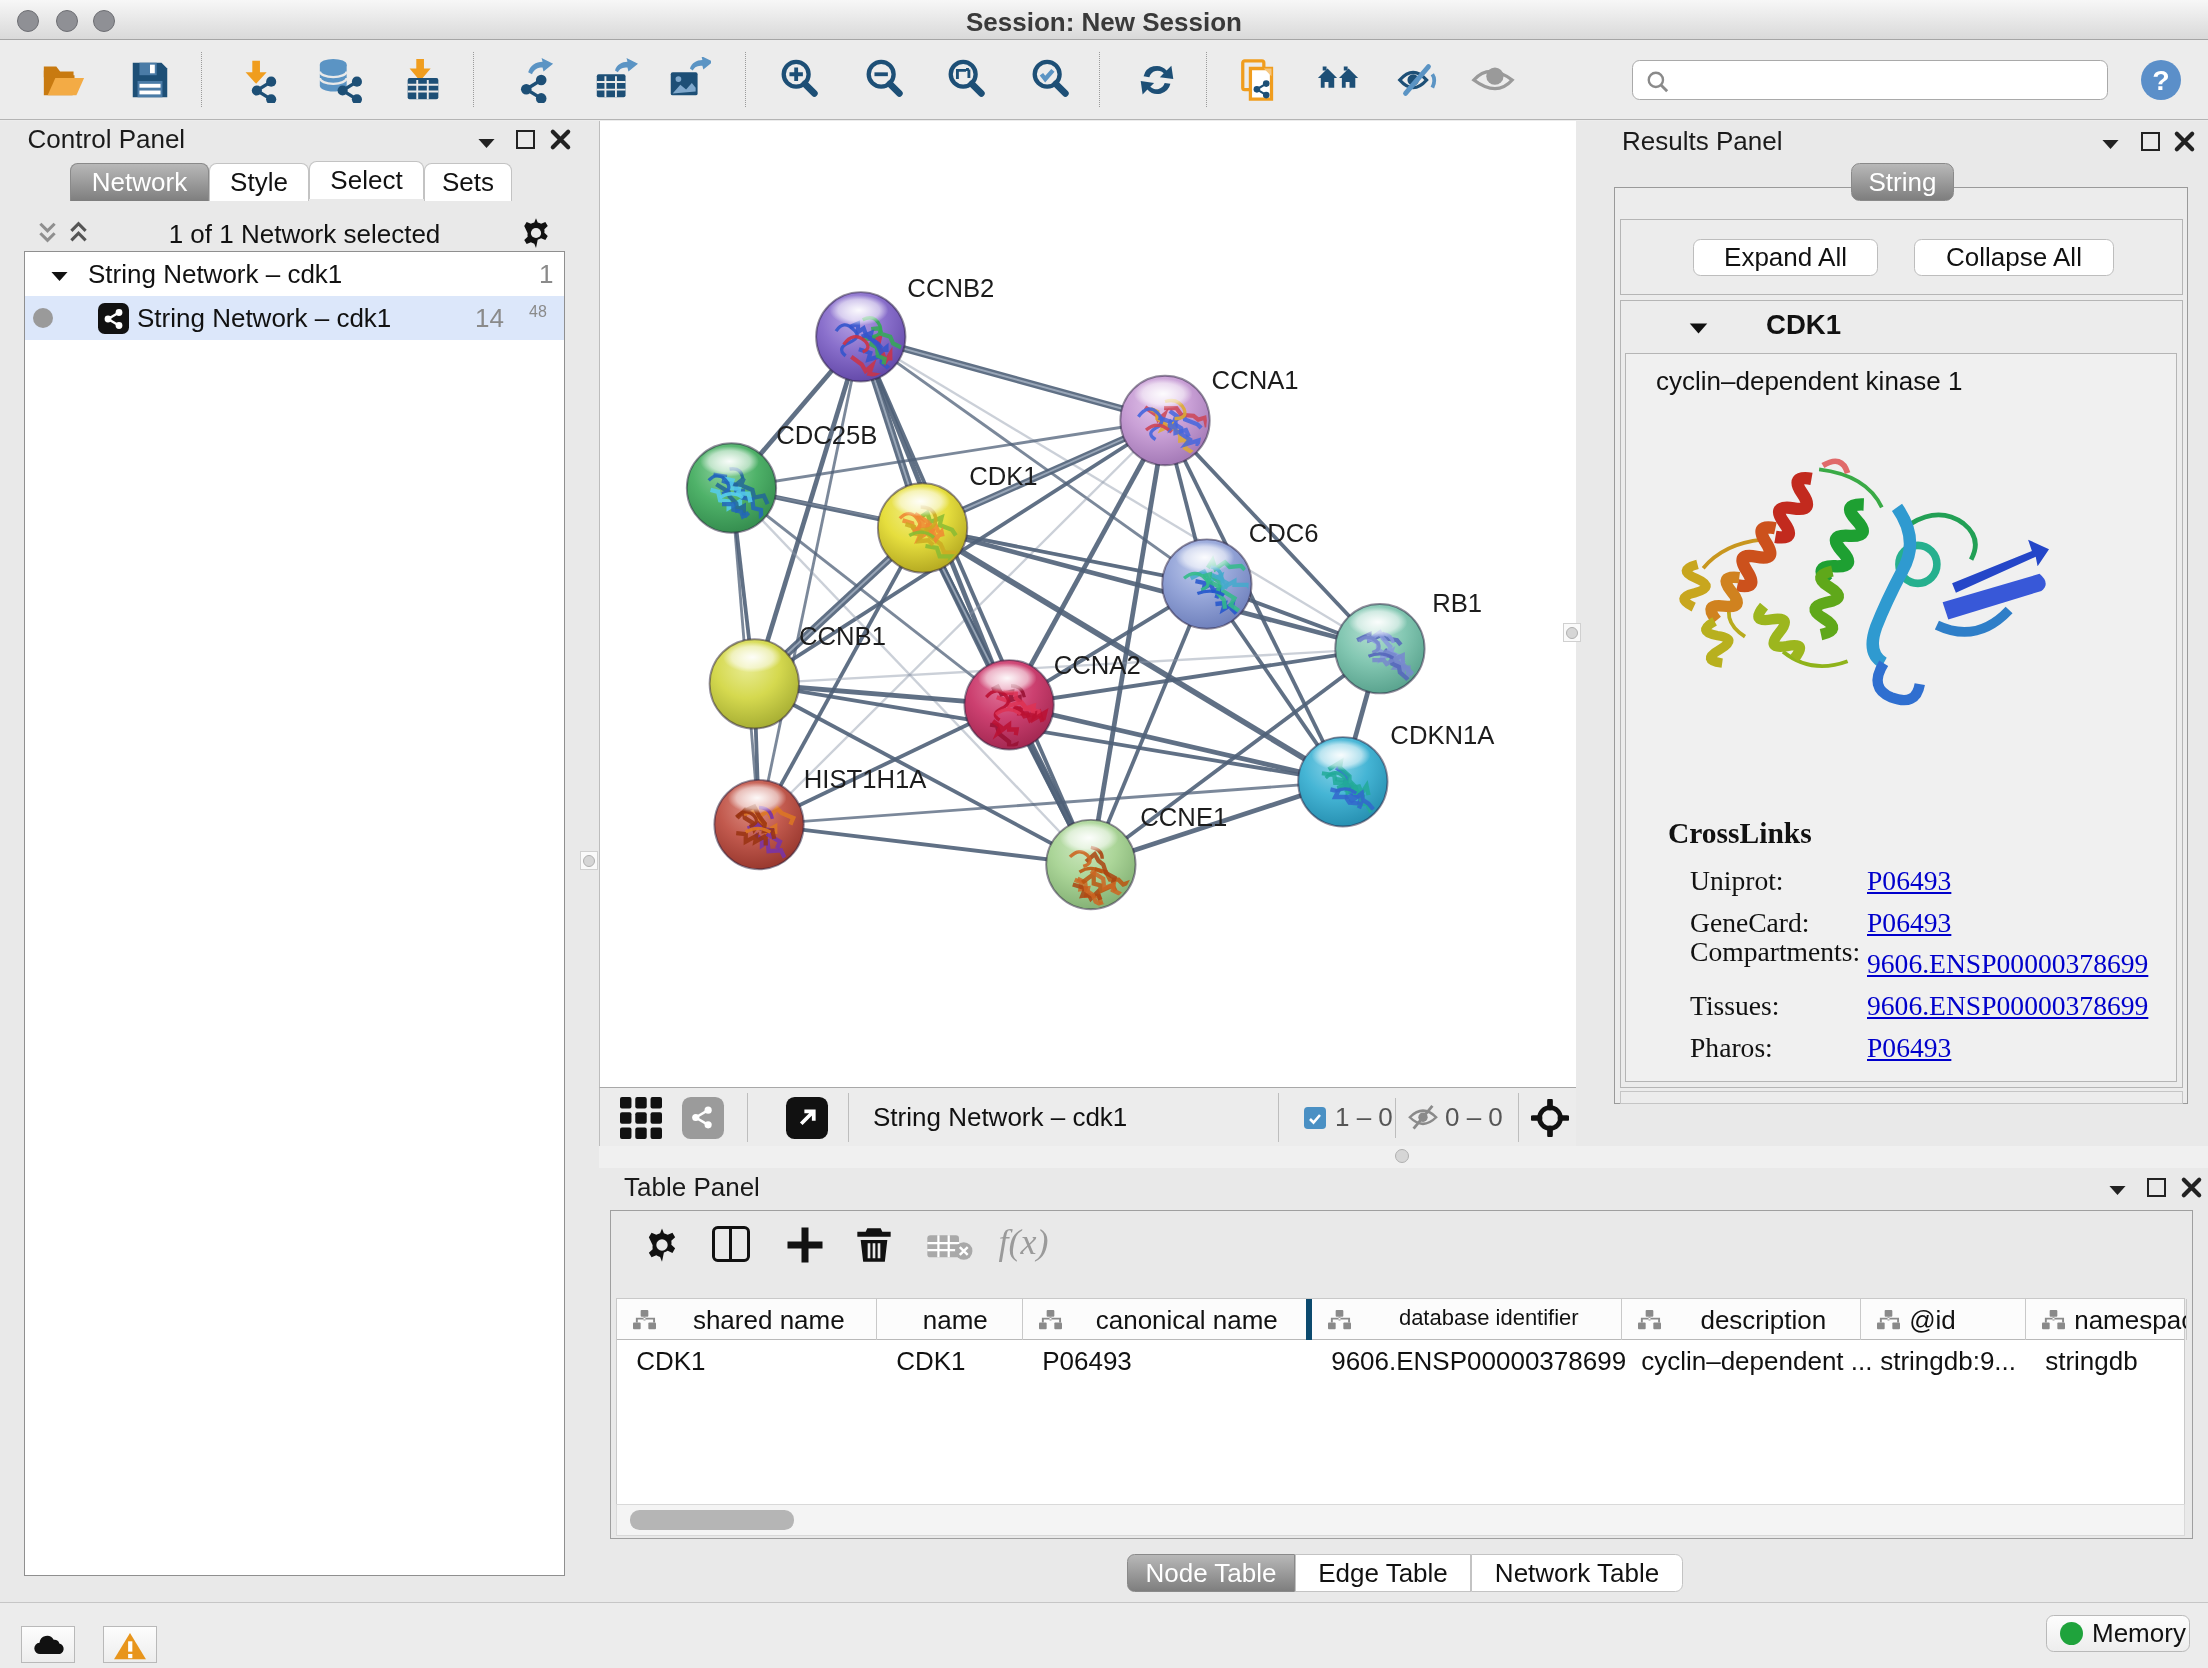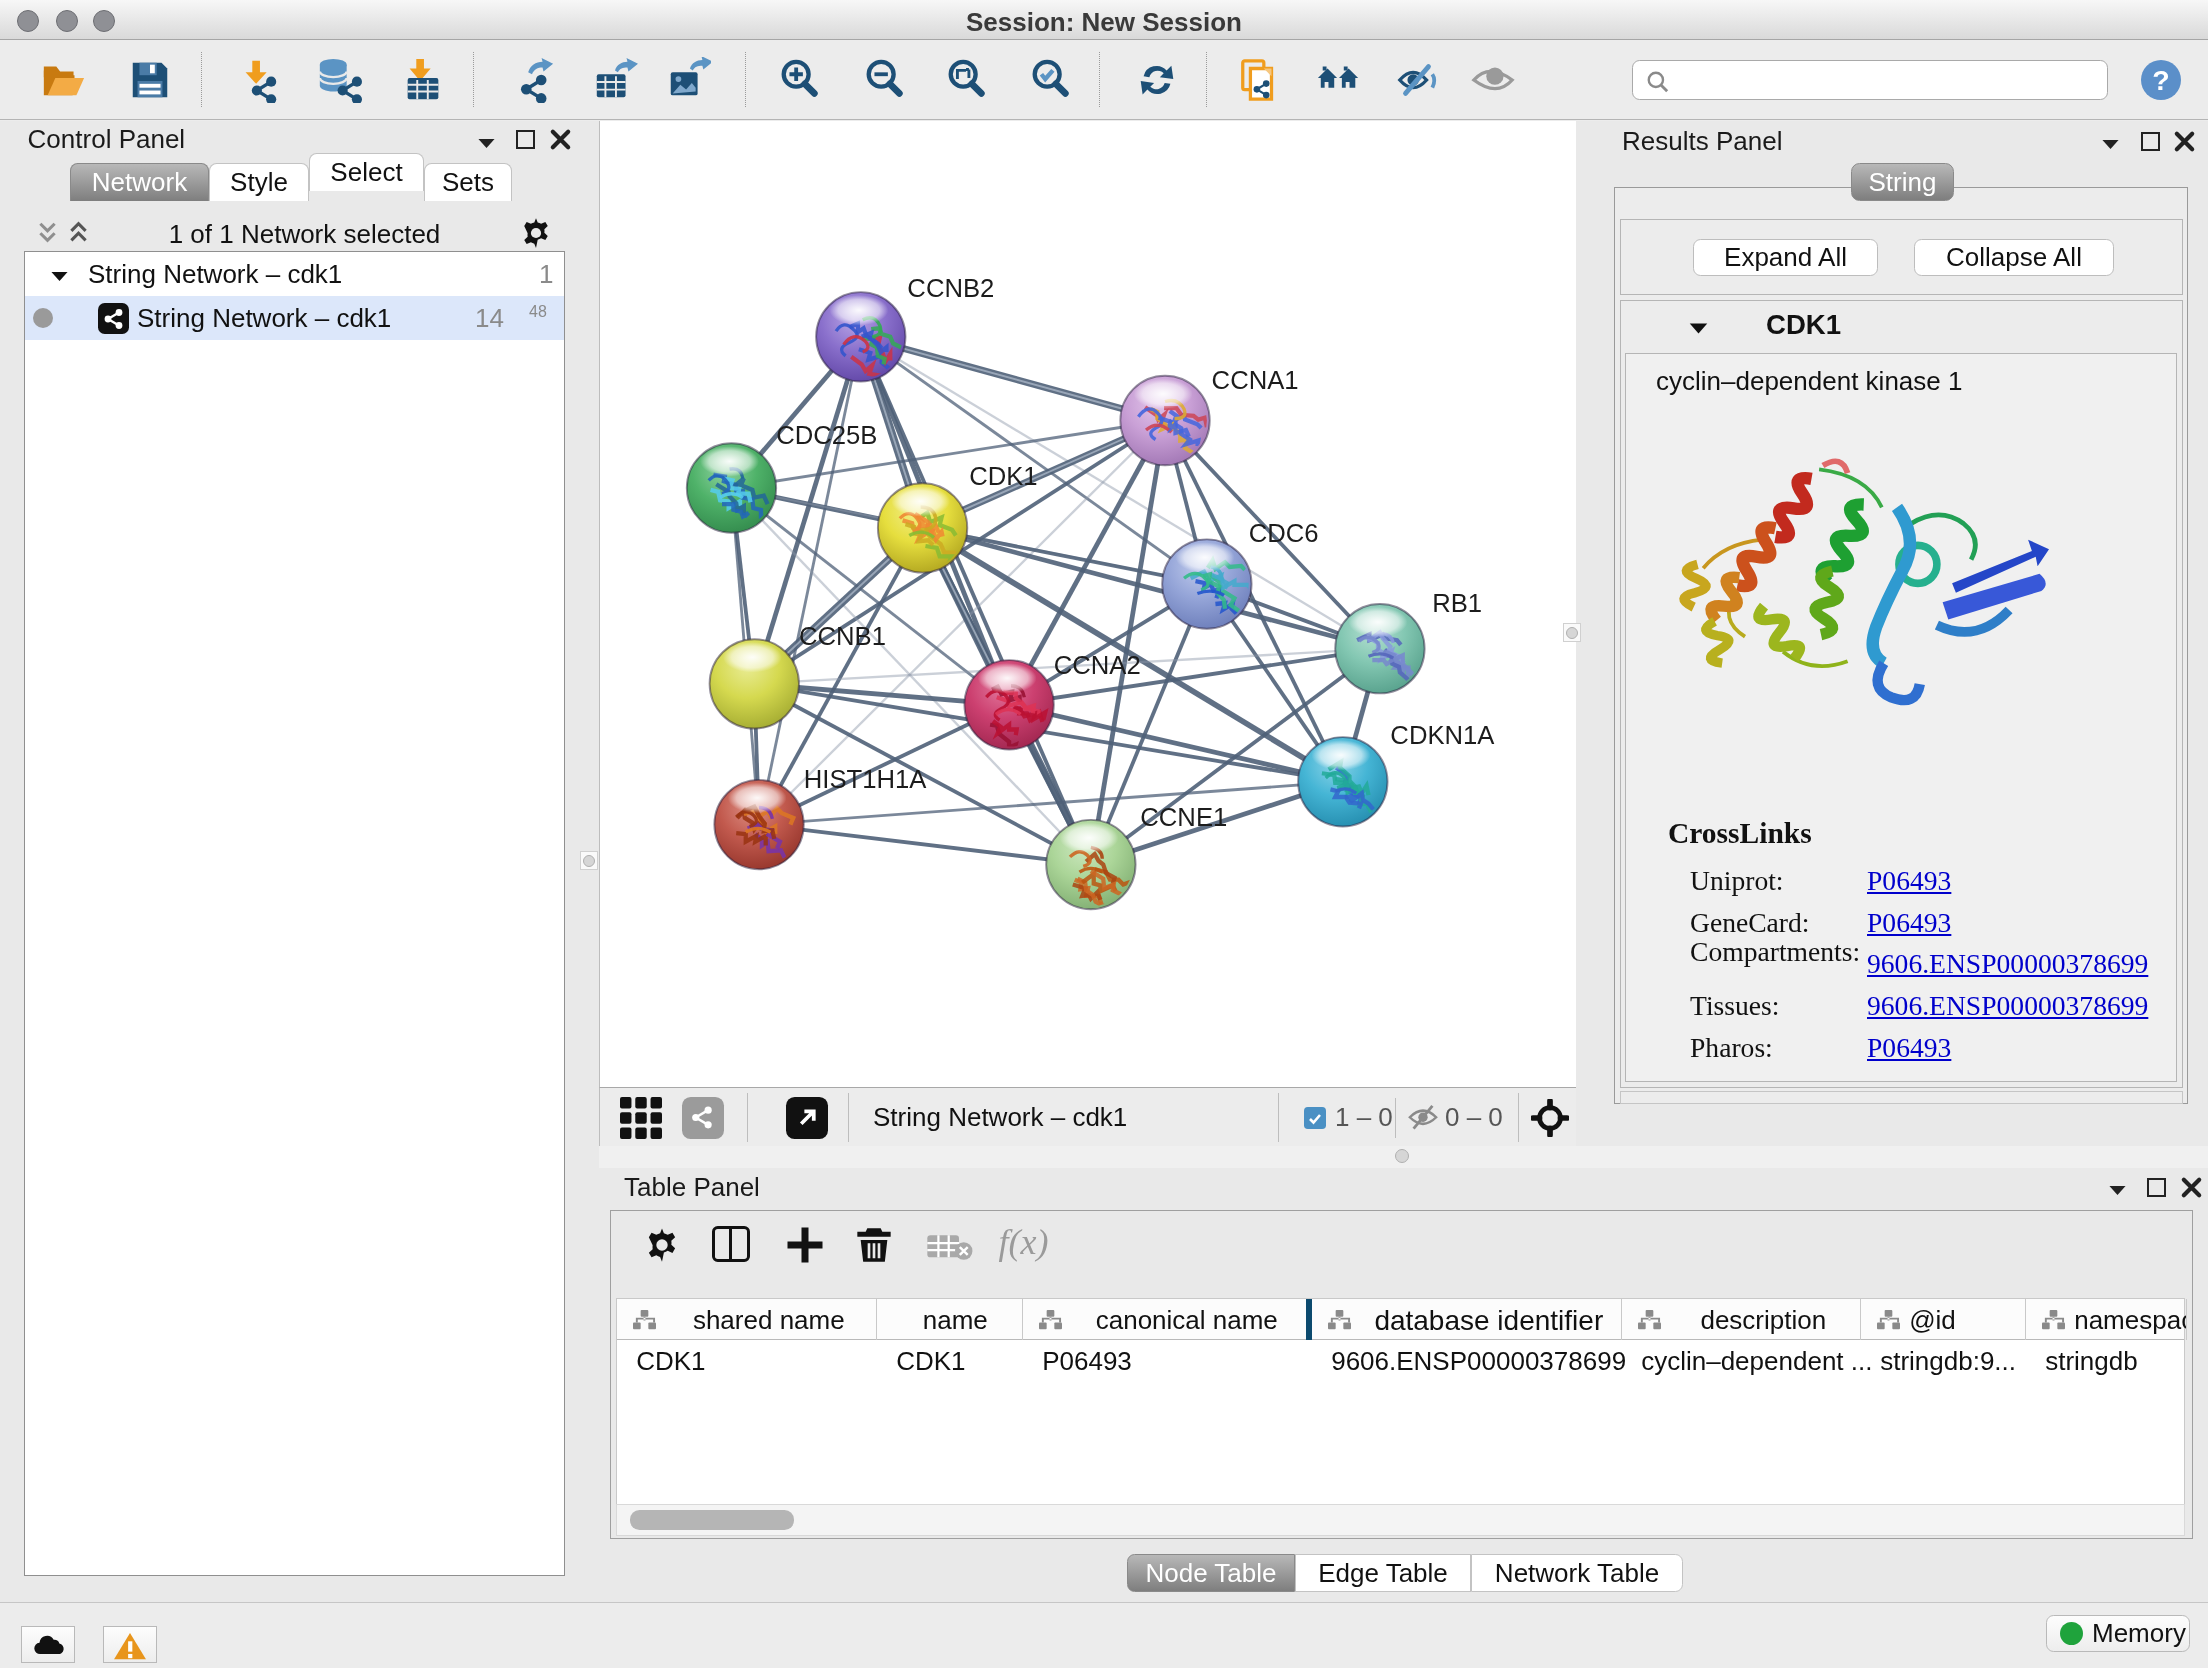--- a/index.html
+++ b/index.html
@@ -165,21 +165,21 @@
     <div class="panel-title" style="position:absolute;left:27.6px;top:2.9px">Control Panel</div>
     <svg style="position:absolute;left:475px;top:10.5px" width="23" height="23" viewBox="0 0 20 20">
       <path d="M3 6 h14 L10 14 z" fill="#222"></path>
     </svg>
     <div style="position:absolute;left:516px;top:8.6px;width:19px;height:19px;border:2.5px solid #222"></div>
     <svg style="position:absolute;left:549px;top:6.7px" width="23" height="23" viewBox="0 0 24 24">
       <path d="M4 4 L20 20 M20 4 L4 20" stroke="#222" stroke-width="4.4" stroke-linecap="round"></path>
     </svg>
     <div class="tab sel" style="left:70px;top:42px;width:139px">Network</div>
     <div class="tab" style="left:209px;top:42px;width:100px">Style</div>
-    <div class="tab" style="left:309px;top:32px;width:115px">Select</div>
+    <div class="tab" style="left:309px;top:40px;width:115px">Select</div>
     <div class="tab" style="left:424px;top:42px;width:88px">Sets</div>
     <svg style="position:absolute;left:35px;top:98px" width="25" height="28.5" viewBox="0 0 20 24">
       <path d="M4 4 l6 6 6-6 M4 12 l6 6 6-6" stroke="#8f8f8f" stroke-width="2.6" fill="none"></path>
     </svg>
     <svg style="position:absolute;left:66px;top:98px" width="25" height="28.5" viewBox="0 0 20 24">
       <path d="M4 10 l6-6 6 6 M4 18 l6-6 6 6" stroke="#555" stroke-width="2.6" fill="none"></path>
     </svg>
     <div style="position:absolute;left:105px;top:98px;width:399px;text-align:center;font-size:26px">1 of 1 Network selected</div>
     <svg style="position:absolute;left:519px;top:95px" width="34" height="34" viewBox="0 0 24 24">
       <path fill="#111" d="M12 1.5 l1.2 3 a8 8 0 0 1 2.4 1 l3-1.3 1.7 2.9 -2.4 2.2 a8 8 0 0 1 0 2.6 l2.4 2.2 -1.7 2.9 -3-1.3 a8 8 0 0 1 -2.4 1 L12 22.5 l-1.2-3 a8 8 0 0 1 -2.4-1 l-3 1.3 -1.7-2.9 2.4-2.2 a8 8 0 0 1 0-2.6 L3.7 7.1 5.4 4.2 l3 1.3 a8 8 0 0 1 2.4-1 z"></path>
@@ -711,21 +711,21 @@
           </div>
           <div style="position:absolute;left:695px;top:0;width:310px;height:41px;border-right:1px solid #c9c9c9;overflow:hidden">
             <svg style="position:absolute;left:15px;top:9.5px" width="25" height="23" viewBox="0 0 26 24">
               <g fill="#8a8a8a">
                 <rect x="9" y="1" width="8" height="7" rx="1"></rect>
                 <rect x="1" y="14" width="8" height="7" rx="1"></rect>
                 <rect x="17" y="14" width="8" height="7" rx="1"></rect>
                 <path d="M12 8 h2 v4 h-2 z M4 14 h2 v-3 h16 v3 h2 v-5 H4 z"></path>
               </g>
             </svg>
-            <div style="position:absolute;left:48px;right:3.8px;top:5.7px;font-size:28px;text-align:center;white-space:nowrap">database identifier</div>
+            <div style="position:absolute;left:48px;right:3.8px;top:5.7px;font-size:22px;text-align:center;white-space:nowrap">database identifier</div>
           </div>
           <div style="position:absolute;left:1005px;top:0;width:239px;height:41px;border-right:1px solid #c9c9c9;overflow:hidden">
             <svg style="position:absolute;left:15px;top:9.5px" width="25" height="23" viewBox="0 0 26 24">
               <g fill="#8a8a8a">
                 <rect x="9" y="1" width="8" height="7" rx="1"></rect>
                 <rect x="1" y="14" width="8" height="7" rx="1"></rect>
                 <rect x="17" y="14" width="8" height="7" rx="1"></rect>
                 <path d="M12 8 h2 v4 h-2 z M4 14 h2 v-3 h16 v3 h2 v-5 H4 z"></path>
               </g>
             </svg>

